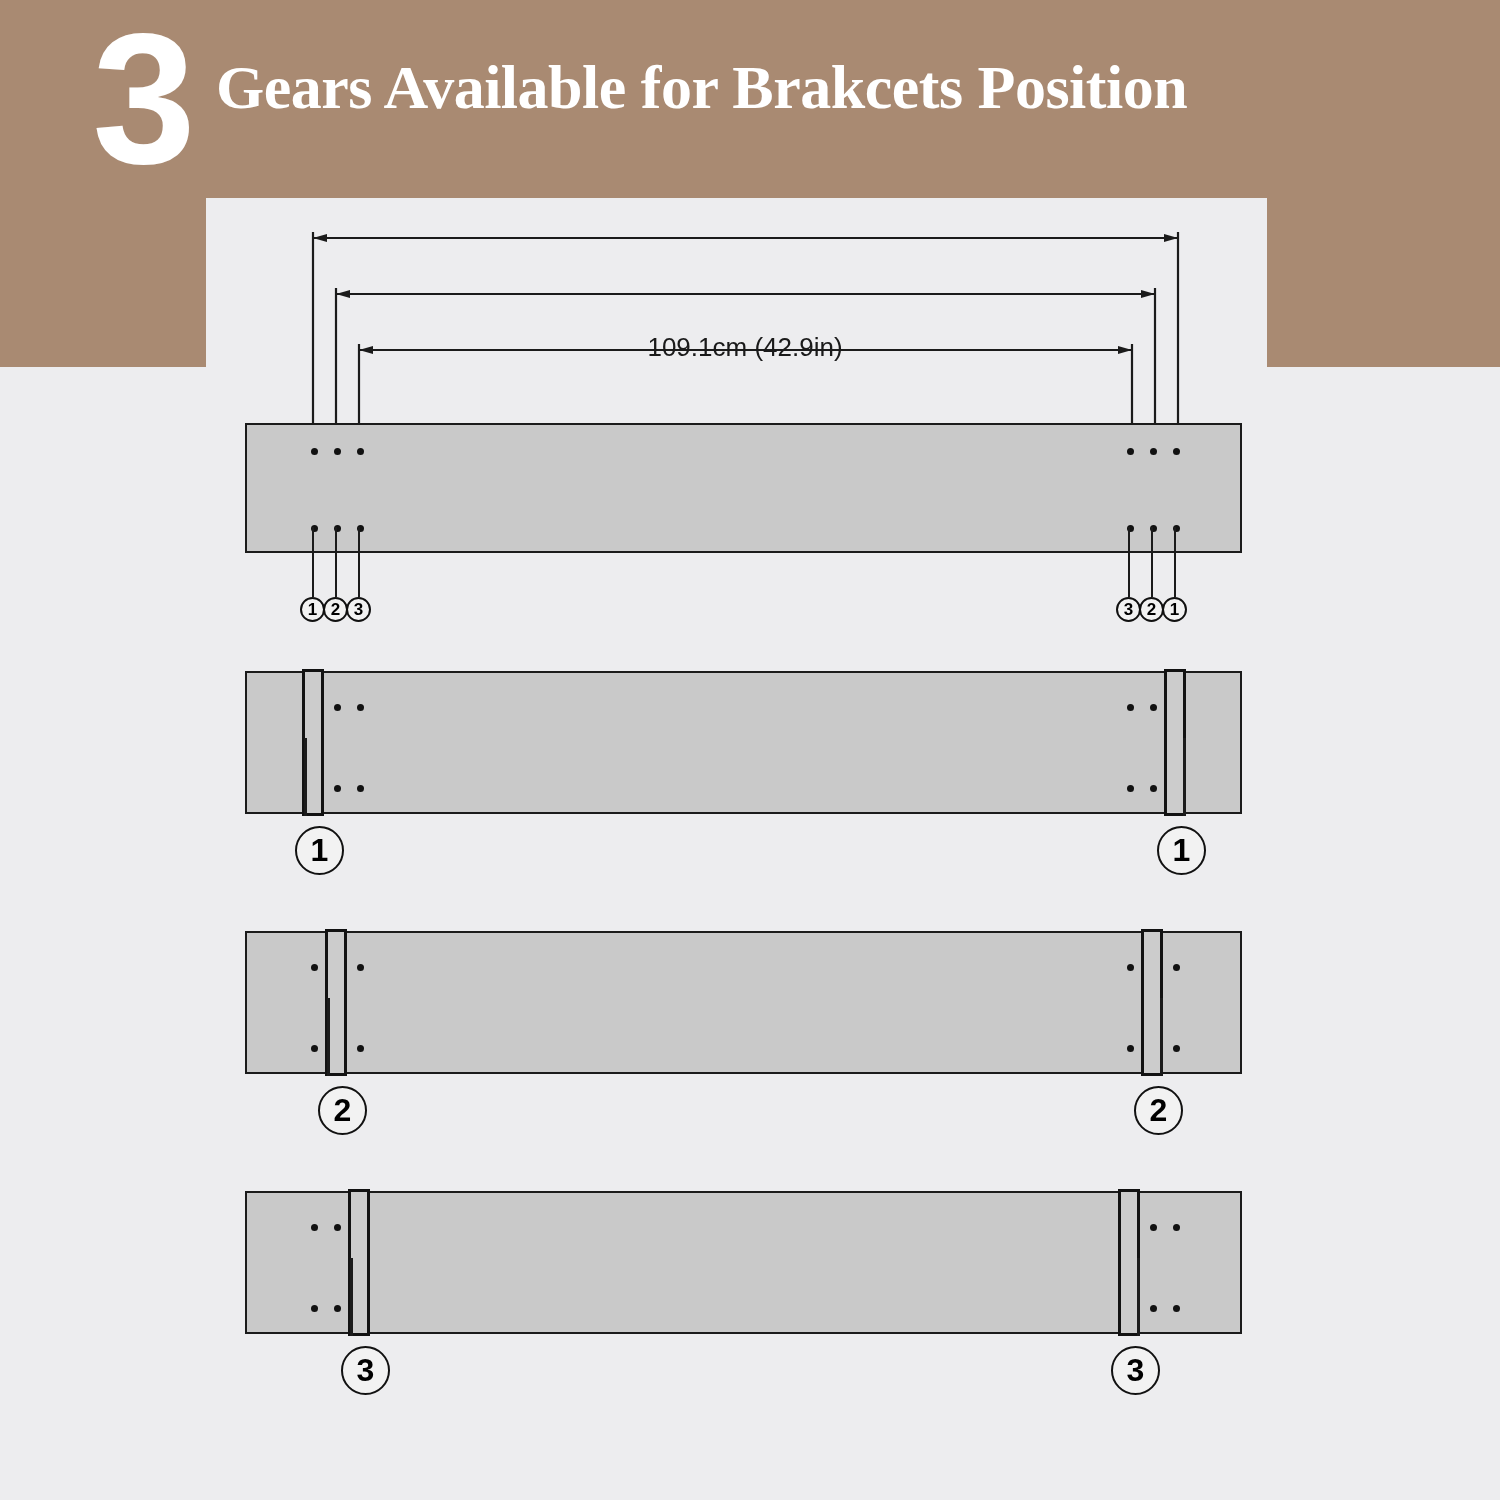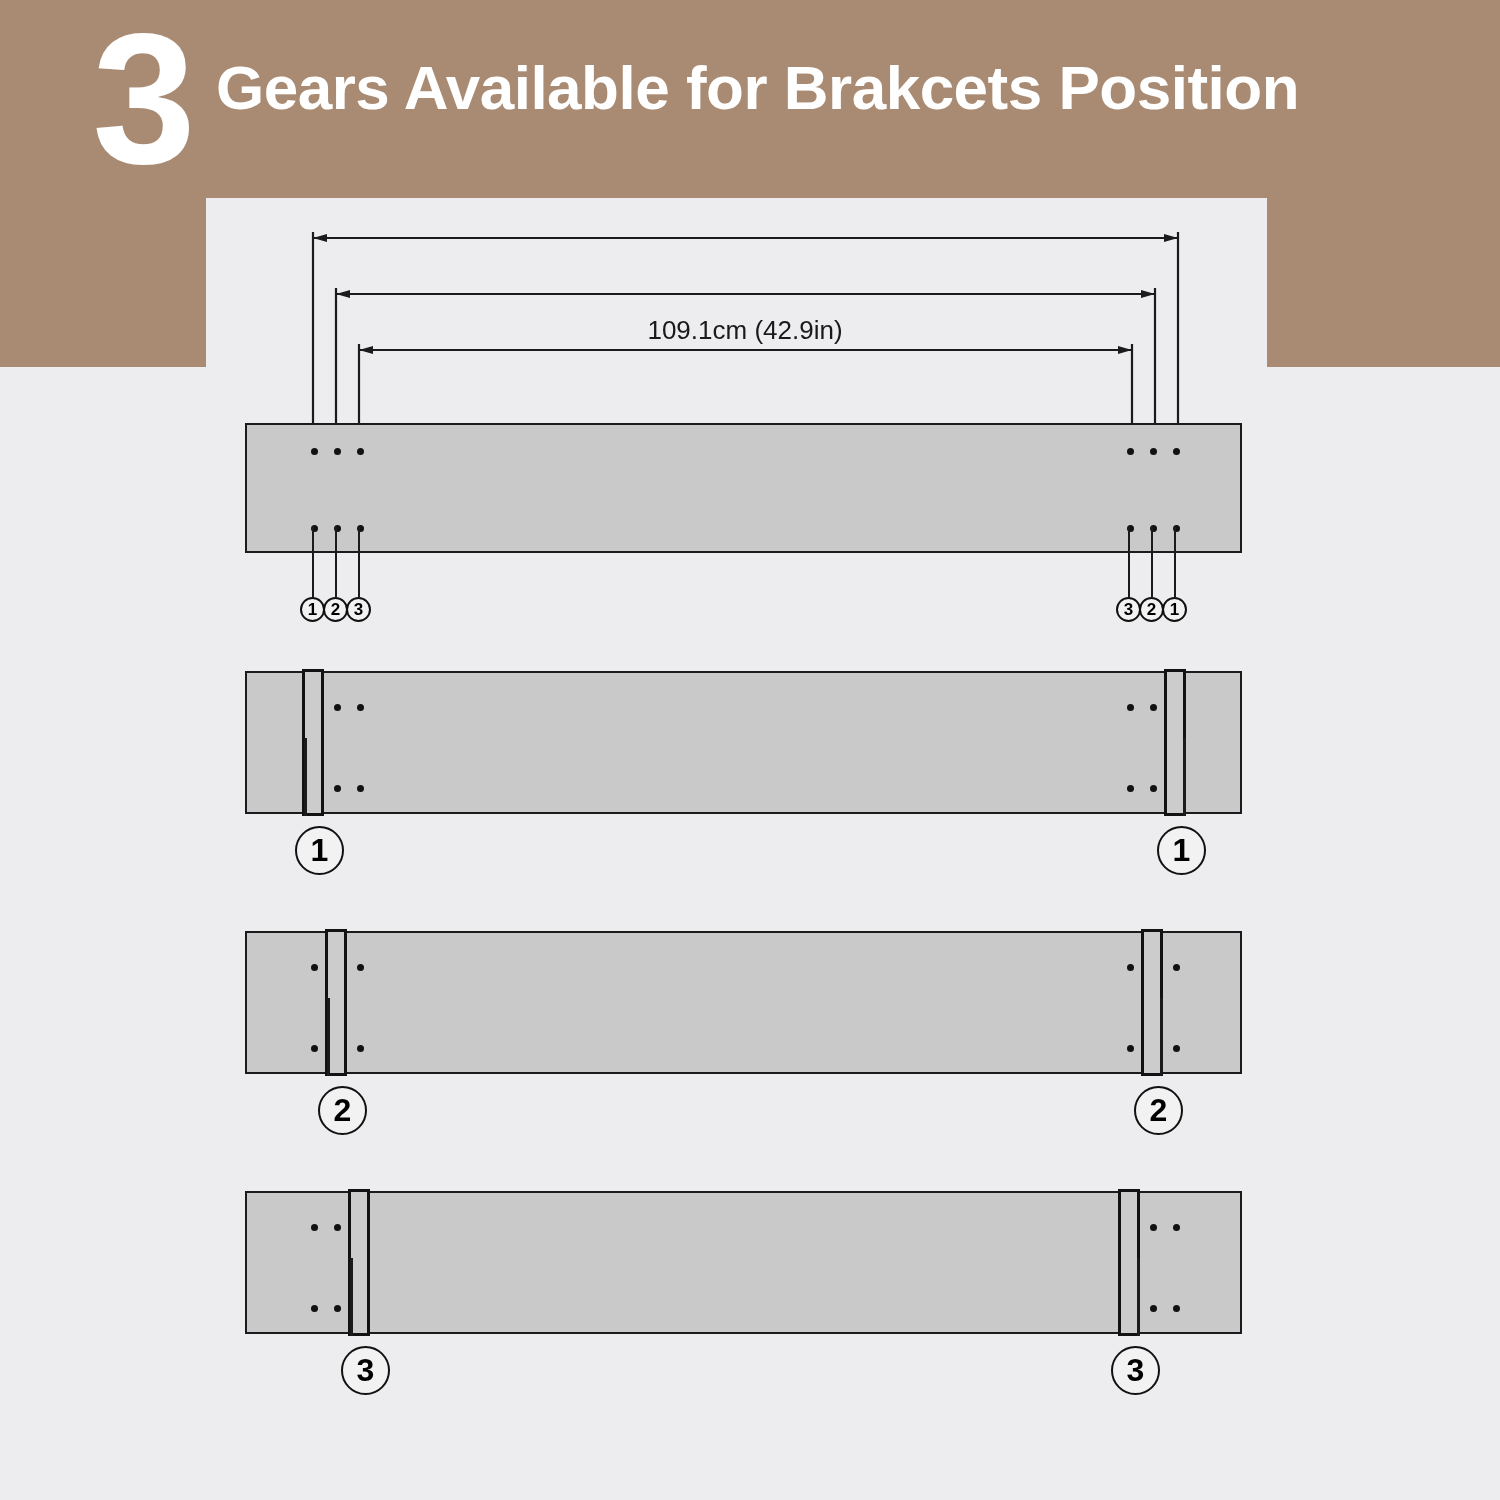--- a/index.html
+++ b/index.html
@@ -51,21 +51,21 @@
   }
   .header-title {
     position: absolute;
     left: 216px;
     top: 55px;
     font-size: 62px;
     line-height: 1.05;
     font-weight: 700;
     color: #ffffff;
     white-space: nowrap;
-    font-family: Liberation Sans, sans-serif;
+    font-family: Liberation Serif, serif;
     letter-spacing: -0.5px;
   }
 
   
   .diagram-panel {
     position: absolute;
     left: 206px;
     top: 198px;
     width: 1061px;
     height: 169px;
@@ -164,21 +164,21 @@
     <g fill="#1b1b1b">
       <polygon points="313,238 327,234 327,242"></polygon>
       <polygon points="1178,238 1164,234 1164,242"></polygon>
       <polygon points="336,294 350,290 350,298"></polygon>
       <polygon points="1155,294 1141,290 1141,298"></polygon>
       <polygon points="359,350 373,346 373,354"></polygon>
       <polygon points="1132,350 1118,346 1118,354"></polygon>
     </g>
   </svg>
 
-  <div class="dim-label" style="left:445px; top:315px; width:600px;">109.1cm (42.9in)</div>
+  <div class="dim-label" style="left:445px; top:332px; width:600px;">109.1cm (42.9in)</div>
 
   <div class="board" style="left:245px; top:423px; width:997px; height:130px;">
 
     <div class="hole" style="left:64px;  top:23px;"></div>
     <div class="hole" style="left:87px;  top:23px;"></div>
     <div class="hole" style="left:110px; top:23px;"></div>
     <div class="hole" style="left:880px; top:23px;"></div>
     <div class="hole" style="left:903px; top:23px;"></div>
     <div class="hole" style="left:926px; top:23px;"></div>
 

